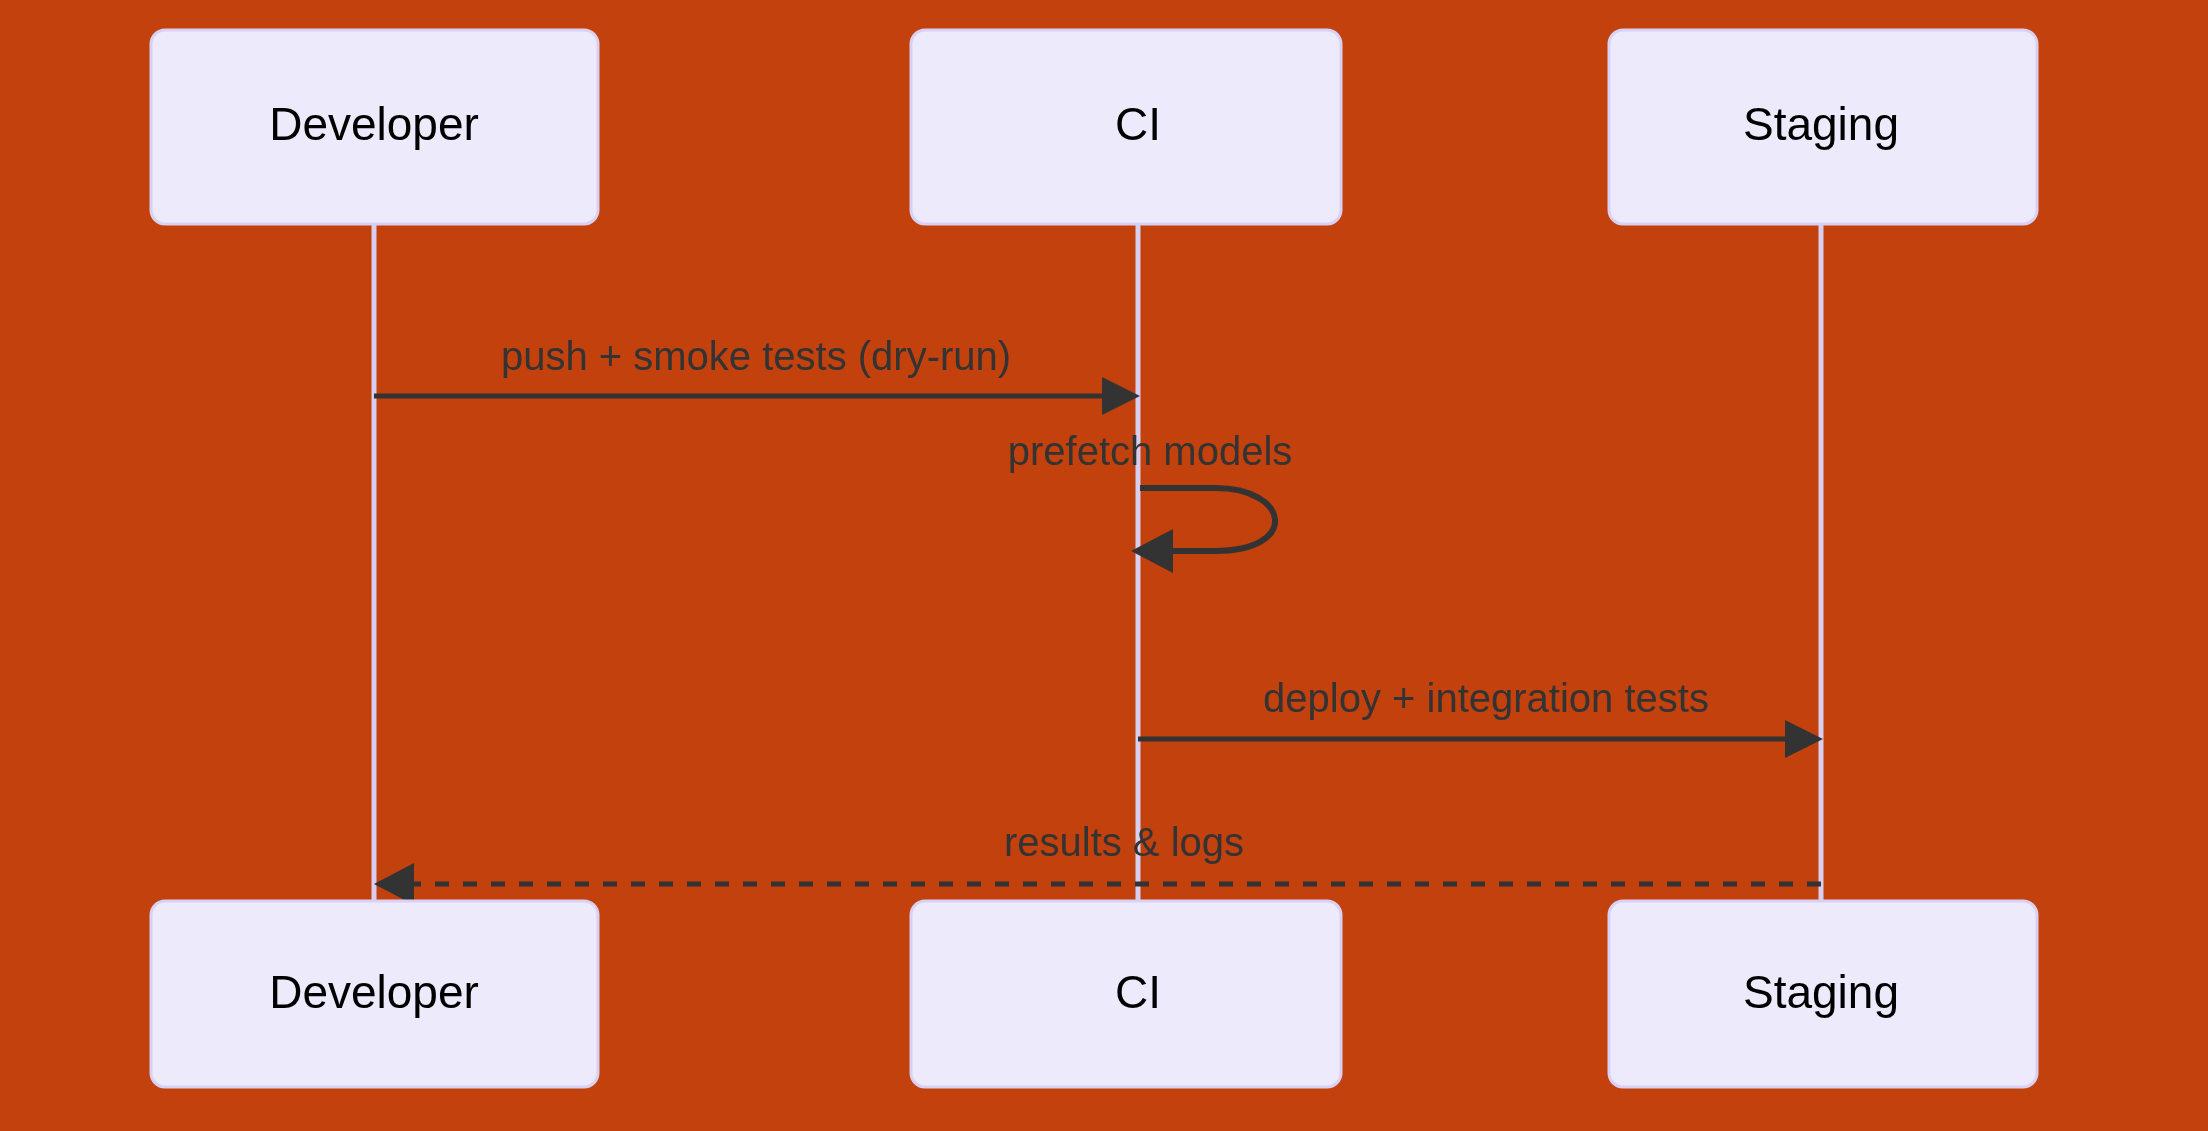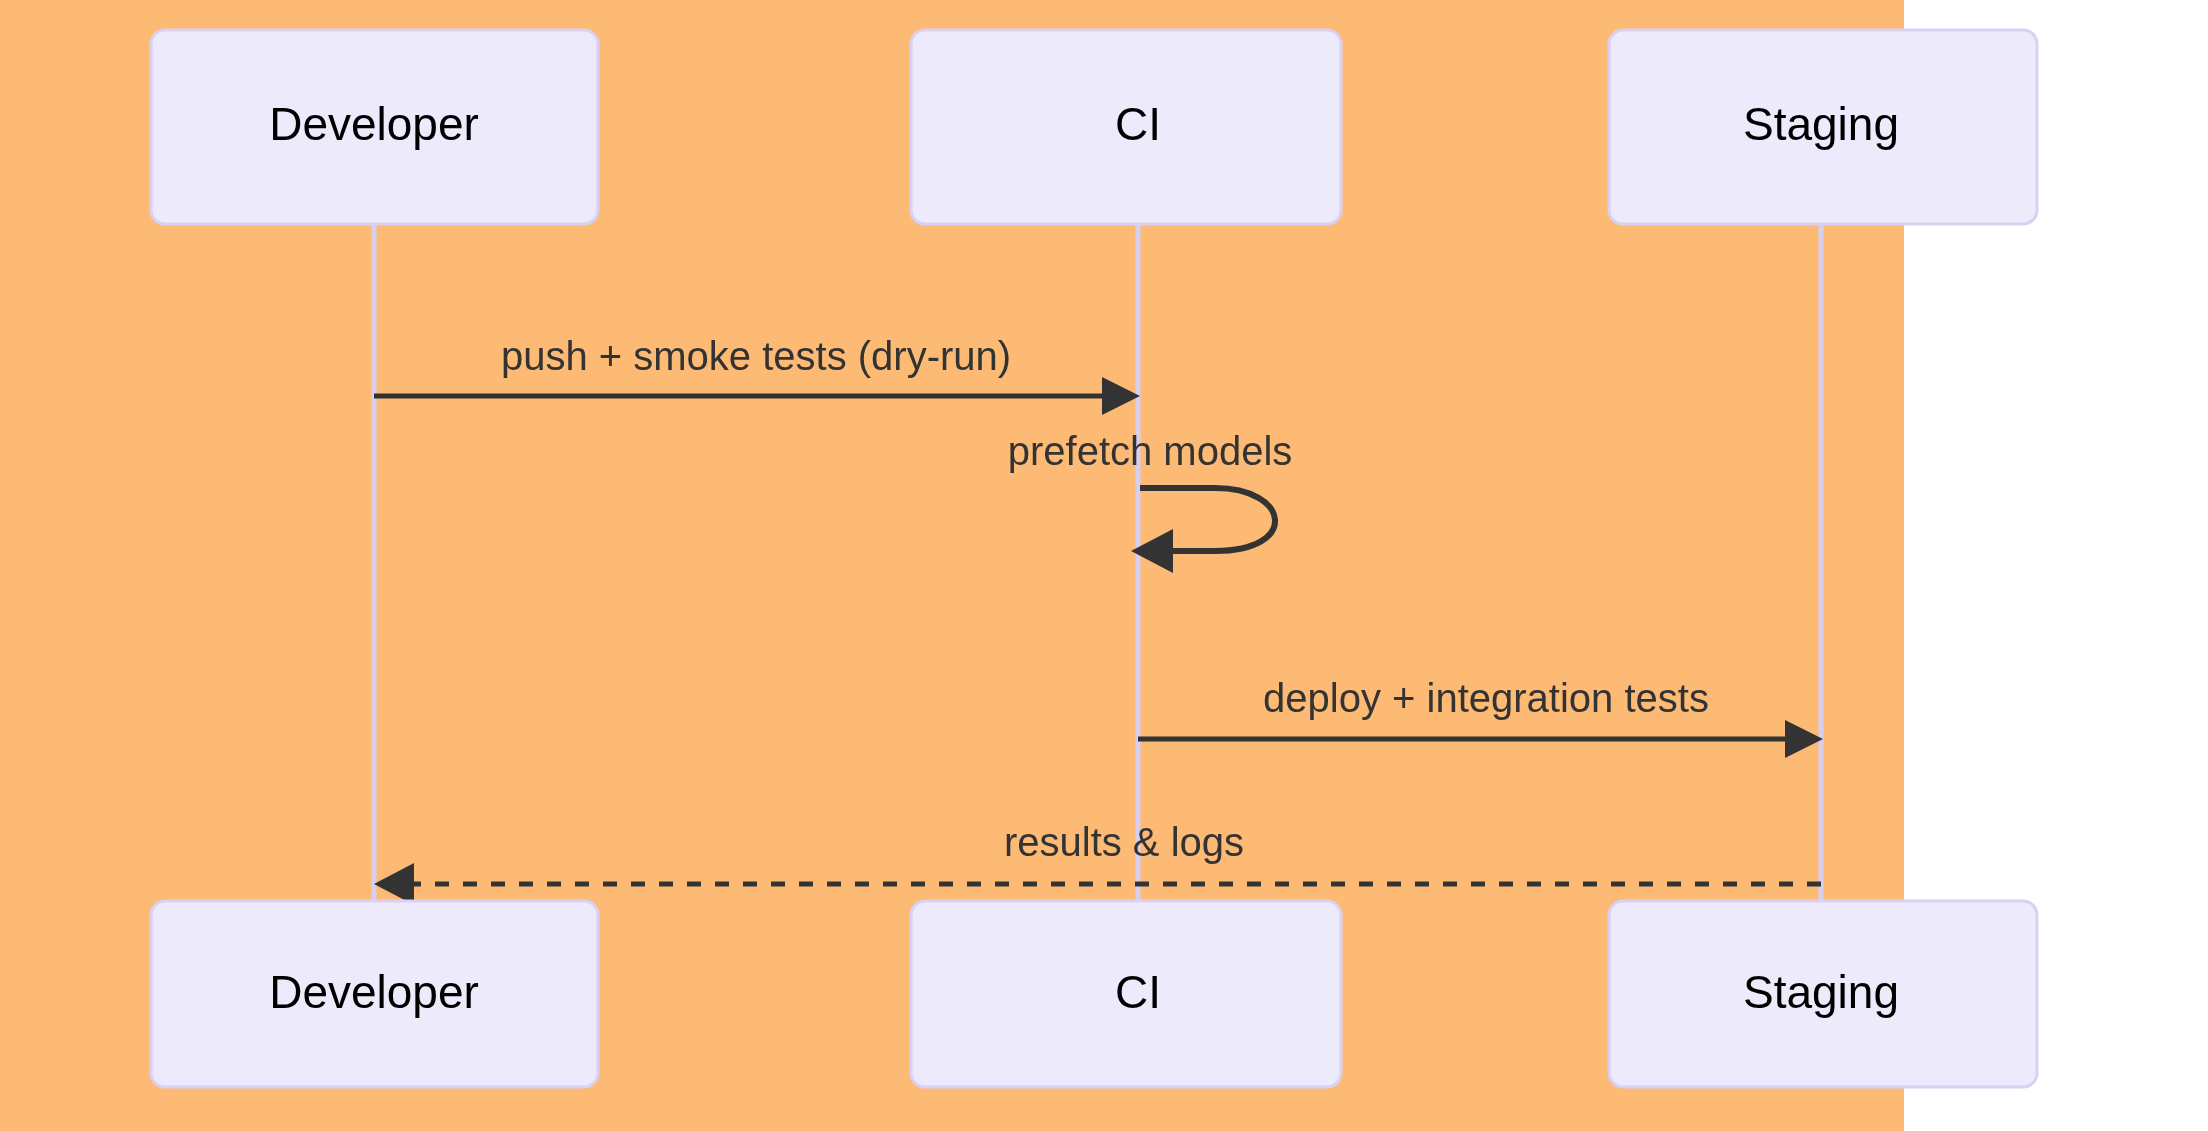--- a/index.html
+++ b/index.html
@@ -9,24 +9,23 @@
     background: #ffffff;
   }
   body {
     width: 2208px;
     height: 1131px;
     font-family: "Liberation Sans", sans-serif;
     overflow: hidden;
   }
   #diagram-root {
     position: relative;
-    width: 1873px;
+    width: 2208px;
     height: 1131px;
-    background: #fdba74;
-    padding-left: 31px;
+    background: #c2410c;
   }
   #seq-svg {
     position: absolute;
     inset: 0;
     display: block;
   }
   .participant-box rect {
     fill: #ECEAFB;
     stroke: #D9D0F3;
     stroke-width: 3;

